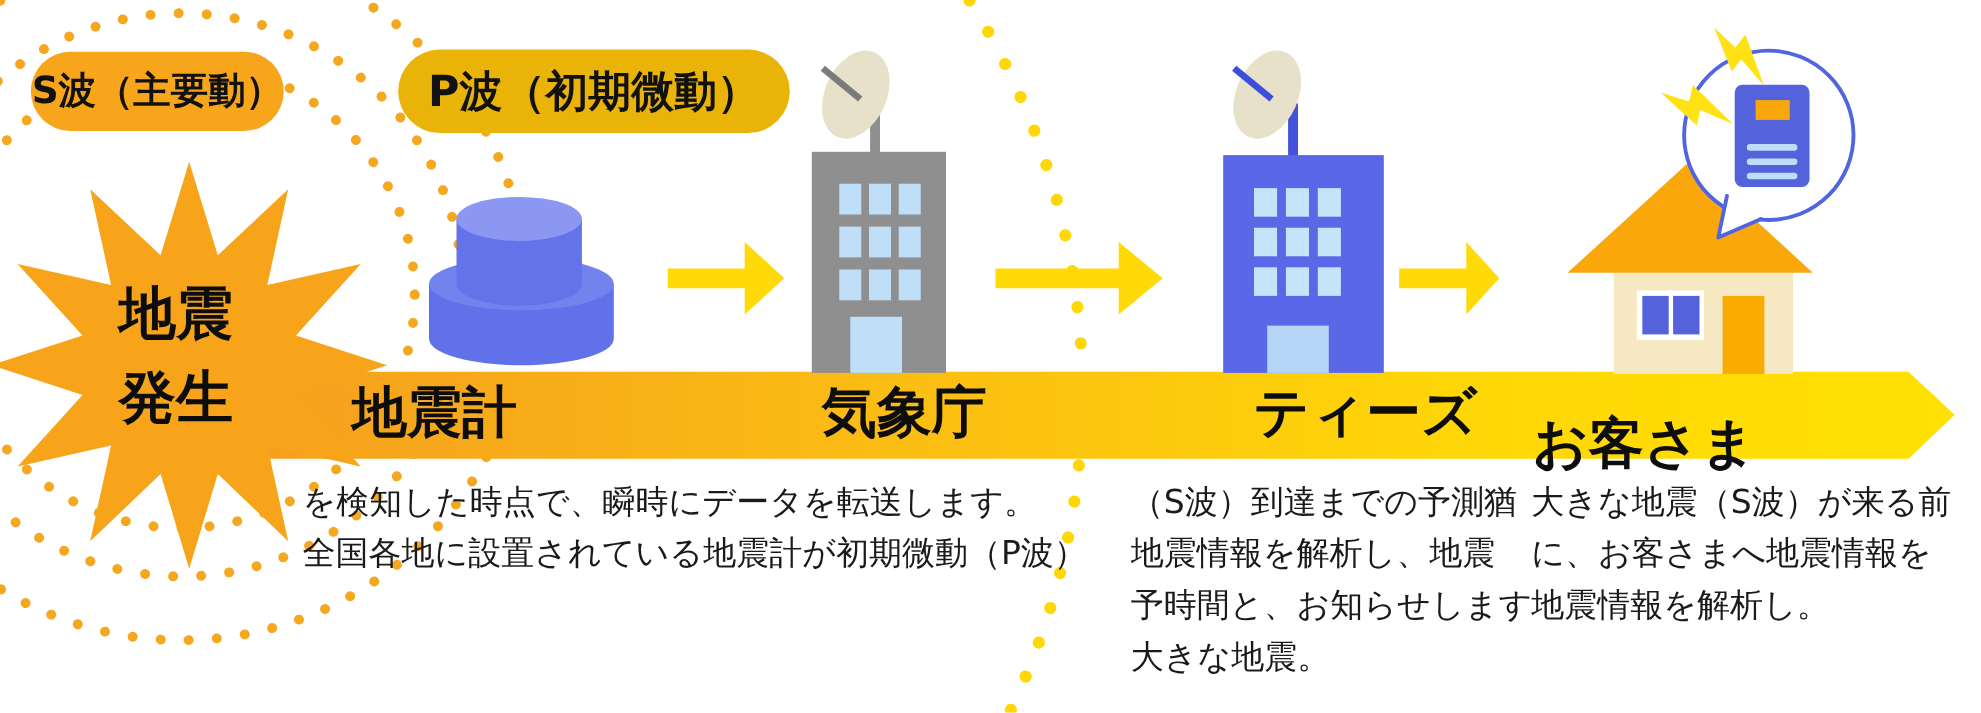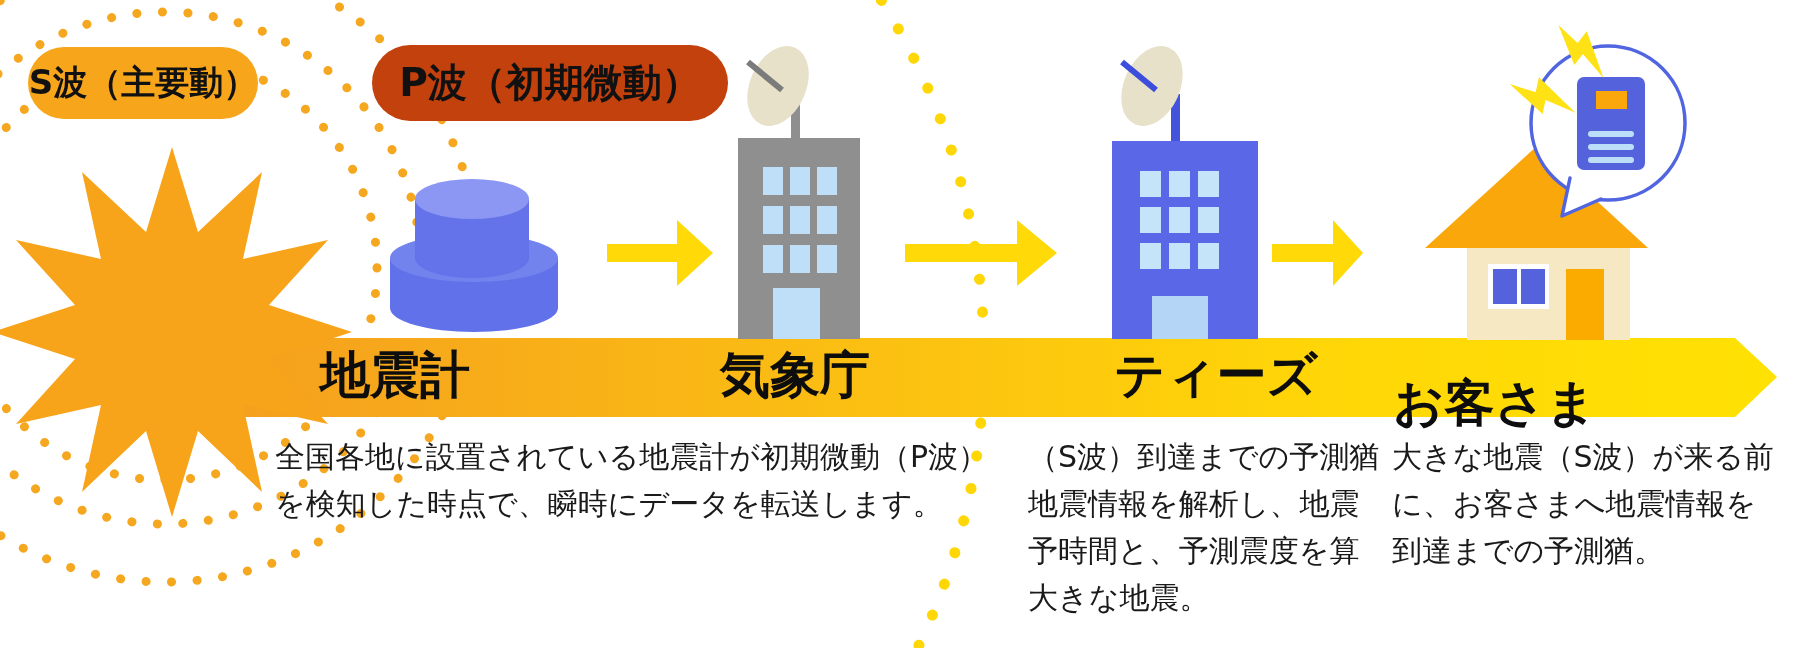--- a/index.html
+++ b/index.html
@@ -6,32 +6,32 @@
   .canvas{
     position:relative;width:1801px;height:648px;overflow:hidden;background:#fff;
     font-family:"DejaVu Sans",sans-serif;color:#1a1a1a;
   }
   .art{position:absolute;left:0;top:0;}
   .badge{
     position:absolute;display:flex;align-items:center;justify-content:center;
     font-weight:700;color:#111;white-space:nowrap;
   }
   .badge-s{left:28px;top:47px;width:230px;height:72px;border-radius:36px;background:#F7A51B;font-size:34px;}
-  .badge-p{left:372px;top:45px;width:356px;height:76px;border-radius:38px;background:#c2410c;font-size:39px;}
+  .badge-p{left:362px;top:45px;width:356px;height:76px;border-radius:38px;background:#eab308;font-size:39px;}
   .starburst-label{
     position:absolute;left:50px;top:248px;width:220px;text-align:center;
     font-size:52px;line-height:76px;font-weight:700;color:#0d0d0d;
   }
   .band-label{
     position:absolute;top:352px;width:300px;text-align:center;
     font-size:50px;line-height:46px;font-weight:700;color:#0d0d0d;white-space:nowrap;
   }
   .band-label.l1{left:245px;}
-  .band-label.l2{left:645px;}
-  .band-label.l3{left:1066px;}
+  .band-label.l2{left:672px;}
+  .band-label.l3{left:1043px;text-align:right;}
   .band-label.l4{left:1345px;margin-top:28px;}
   .desc{position:absolute;top:433px;font-size:30px;line-height:47px;font-weight:500;color:#1a1a1a;}
   .desc .line{white-space:nowrap;}
   .desc-1{left:275px;width:770px;}
   .desc-2{left:1028px;width:360px;}
   .desc-3{left:1392px;width:340px;}
 </style>
 </head>
 <body>
 
@@ -137,35 +137,39 @@
     </g>
   </svg>
 
   <div class="badge badge-s">
     <span>S波（主要動）</span>
   </div>
   <div class="badge badge-p">
     <span>P波（初期微動）</span>
   </div>
 
+  <div class="starburst-label">
+    <div>地震</div>
+    <div>発生</div>
+  </div>
 
   <div class="band-label l1">地震計</div>
   <div class="band-label l2">気象庁</div>
   <div class="band-label l3">ティーズ</div>
   <div class="band-label l4">お客さま</div>
 
   <div class="desc desc-1">
+    <div class="line">を検知した時点で、瞬時にデータを転送します。</div>
     <div class="line">全国各地に設置されている地震計が初期微動（P波）</div>
-    <div class="line">を検知した時点で、瞬時にデータを転送します。</div>
   </div>
   <div class="desc desc-2">
     <div class="line">（S波）到達までの予測猶</div>
     <div class="line">地震情報を解析し、地震</div>
-    <div class="line">予時間と、予測震度を算</div>
+    <div class="line">予時間と、お知らせします</div>
     <div class="line">大きな地震。</div>
   </div>
   <div class="desc desc-3">
     <div class="line">大きな地震（S波）が来る前</div>
     <div class="line">に、お客さまへ地震情報を</div>
-    <div class="line">到達までの予測猶。</div>
+    <div class="line">地震情報を解析し。</div>
   </div>
 
 </div>
 
 </body></html>

